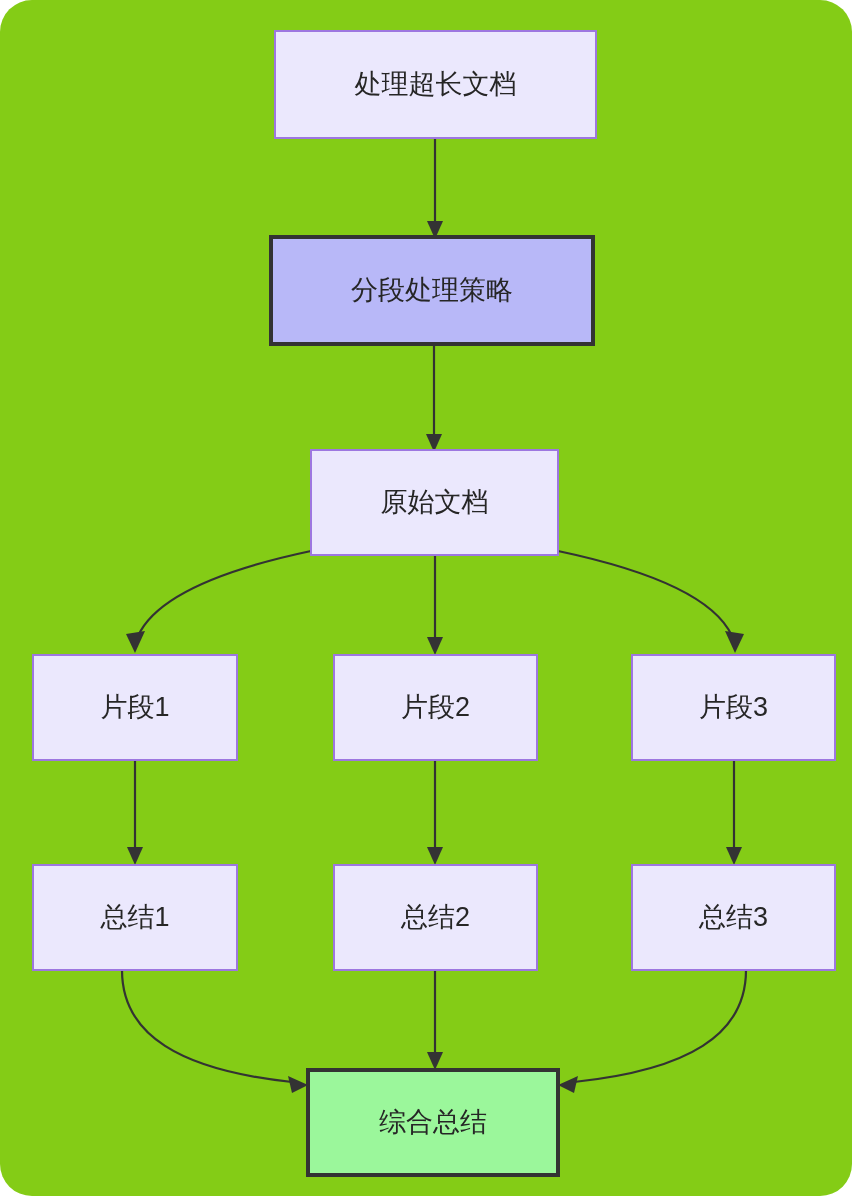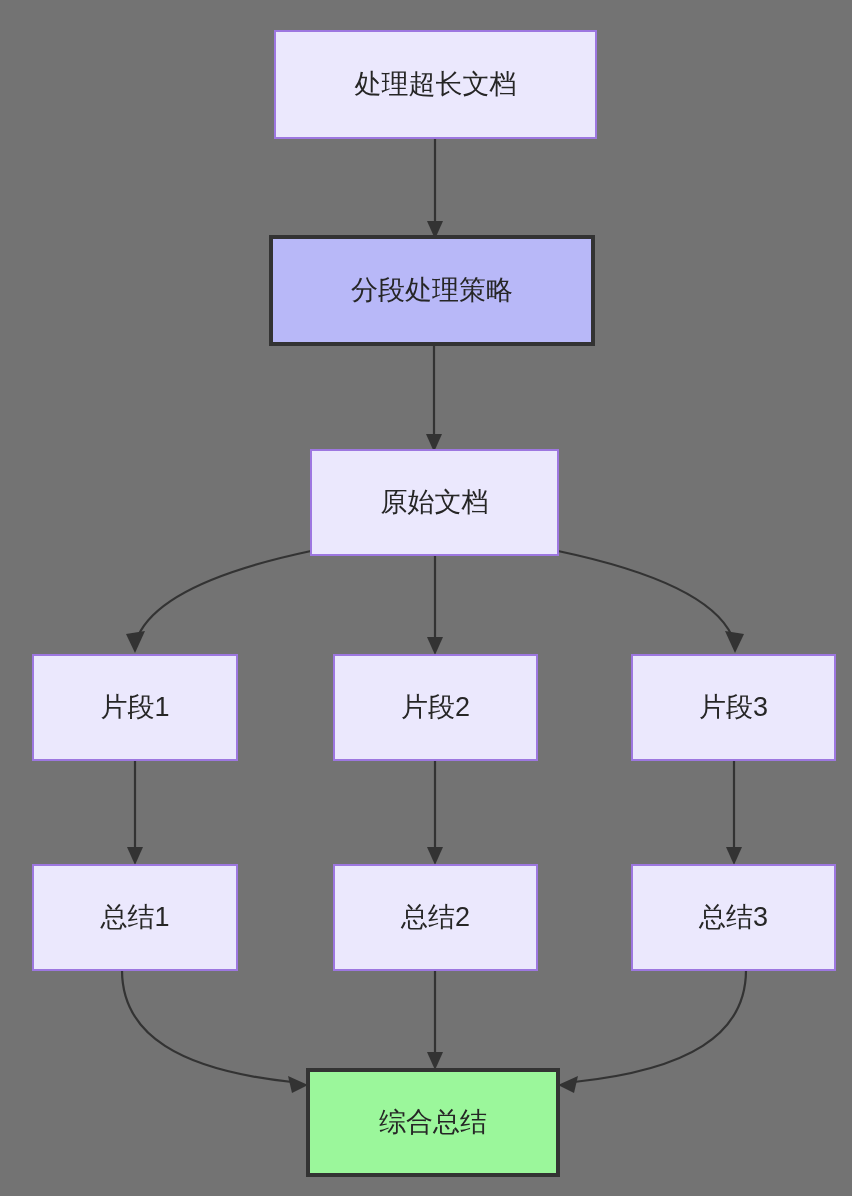--- a/index.html
+++ b/index.html
@@ -11,21 +11,22 @@
   body {
     width: 852px;
     height: 1196px;
     font-family: "Liberation Sans", "DejaVu Sans", sans-serif;
     overflow: hidden;
   }
   #diagram-root {
     position: relative;
     width: 852px;
     height: 1196px;
-    background: #737373;
+    background: #84cc16;
+    border-radius: 32px;
   }
   svg.flowchart {
     display: block;
     width: 852px;
     height: 1196px;
   }
   .node-box {
     stroke-width: 2;
   }
   .node-box.emphasis {

